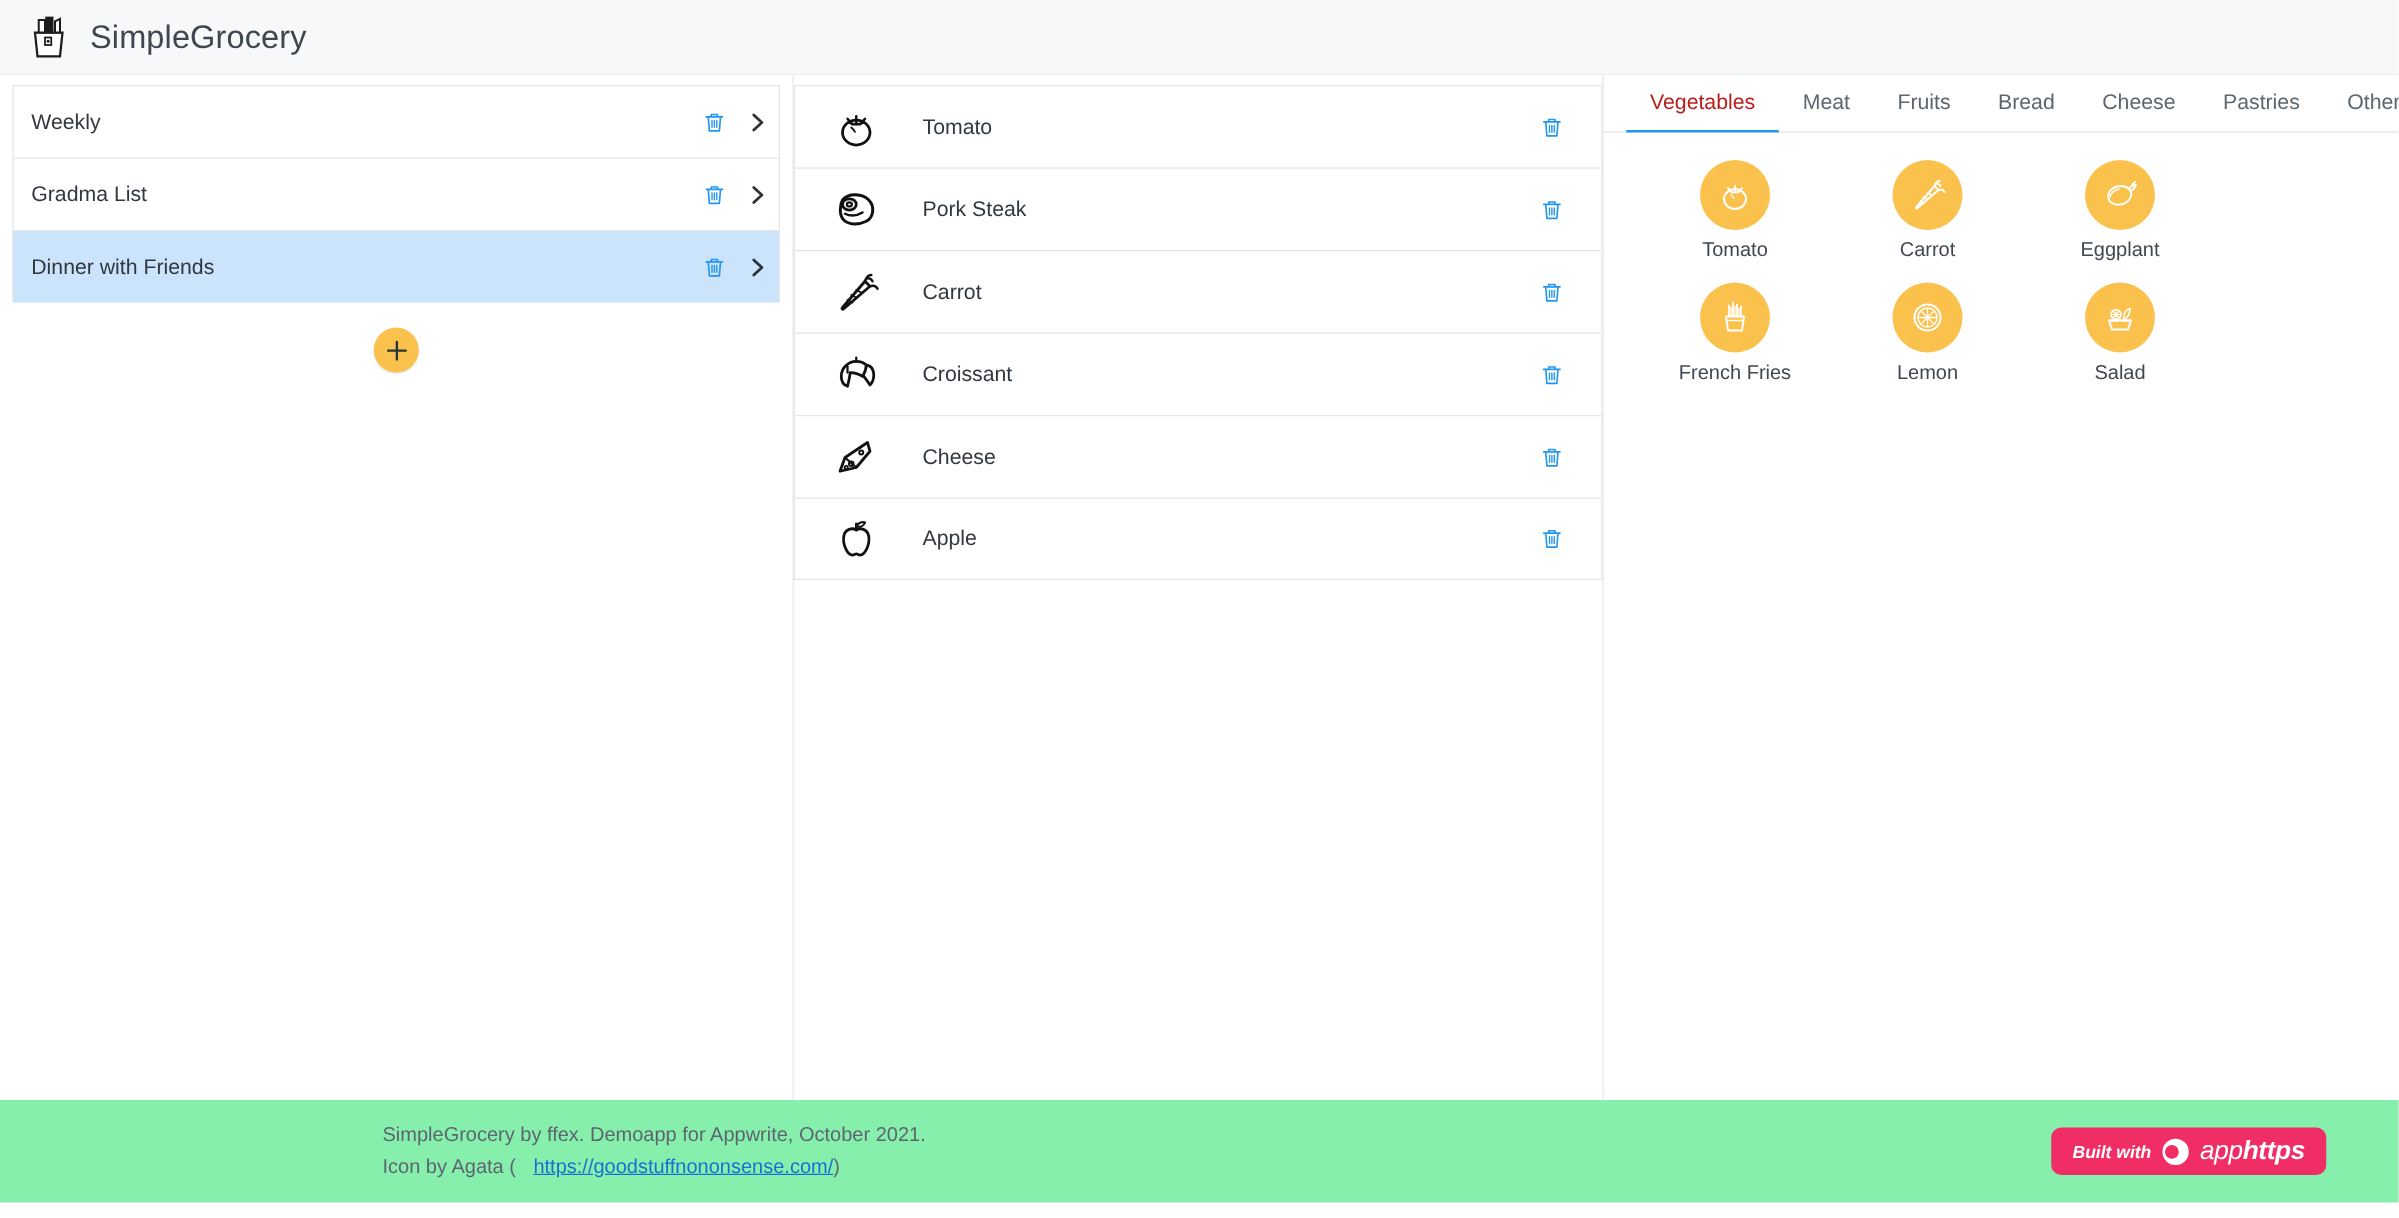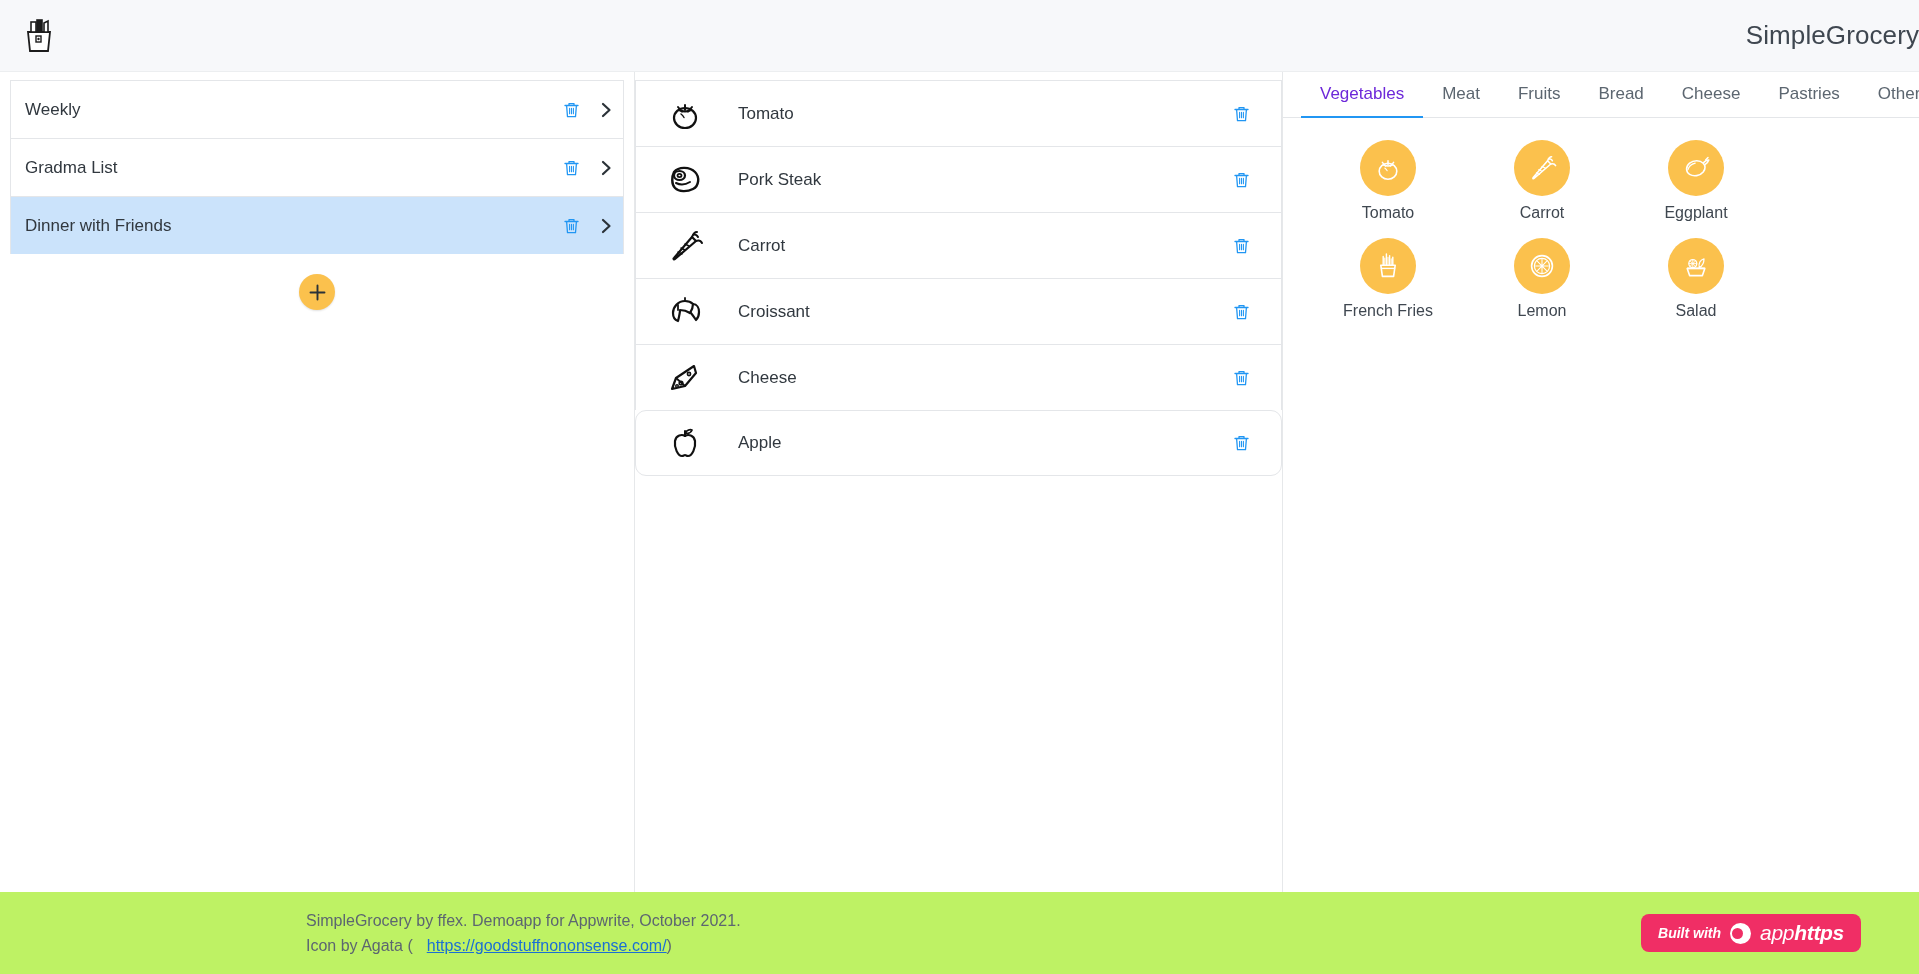--- a/index.html
+++ b/index.html
@@ -7,27 +7,26 @@
   html, body {
     margin: 0; padding: 0;
     width: 1919px; height: 974px;
     overflow: hidden;
     background: #ffffff;
     font-family: "Liberation Sans", sans-serif;
   }
 
   
   .app-header {
-    height: 72px;
+    height: 60px;
     background: #f7f8fa;
     display: flex;
     align-items: center;
     padding-left: 22px;
     border-bottom: 1px solid #eceef0;
-    justify-content: space-between;
   }
   .brand-logo {
     width: 34px; height: 38px;
     margin-right: 16px;
     display: flex; align-items: center; justify-content: center;
   }
   .brand-title {
     font-size: 26px;
     color: #3f4750;
     font-weight: 400;
@@ -102,21 +101,21 @@
   .item-row {
     height: 66px;
     background: #fff;
     border: 1px solid #e4e6e9;
     border-bottom: none;
     display: flex;
     align-items: center;
     padding: 0 30px 0 26px;
     cursor: pointer;
   }
-  .item-row:last-of-type { border-bottom: 1px solid #e4e6e9; border-radius: 11px; }
+  .item-row:last-of-type { border-bottom: 1px solid #e4e6e9; }
   .item-thumb {
     width: 46px; height: 46px;
     flex: 0 0 46px;
     display: flex; align-items: center; justify-content: center;
     margin-right: 30px;
   }
   .item-name {
     flex: 1;
     font-size: 17px;
     color: #31383f;
@@ -139,21 +138,21 @@
   }
   .tab {
     font-size: 17px;
     color: #5c6670;
     padding: 0 19px 12px 19px;
     cursor: pointer;
     border-bottom: 2px solid transparent;
     margin-bottom: -1px;
   }
   .tab.active {
-    color: #6d28d9;
+    color: #b91c1c;
     border-bottom-color: #2196f3;
     margin-top: 20px;
   }
   .catalog-grid {
     display: flex;
     flex-wrap: wrap;
     padding: 22px 0 0 28px;
     width: 640px;
   }
   .cat-cell {
@@ -172,21 +171,21 @@
   }
   .cat-label {
     margin-top: 8px;
     font-size: 16px;
     color: #3f4750;
   }
 
   
   .footer {
     height: 82px;
-    background: #bef264;
+    background: #86efac;
     display: flex;
     align-items: center;
     justify-content: space-between;
     padding: 0 58px 0 306px;
     position: relative;
   }
   .footer-text {
     font-size: 16px;
     color: #5c6670;
     line-height: 25px;

